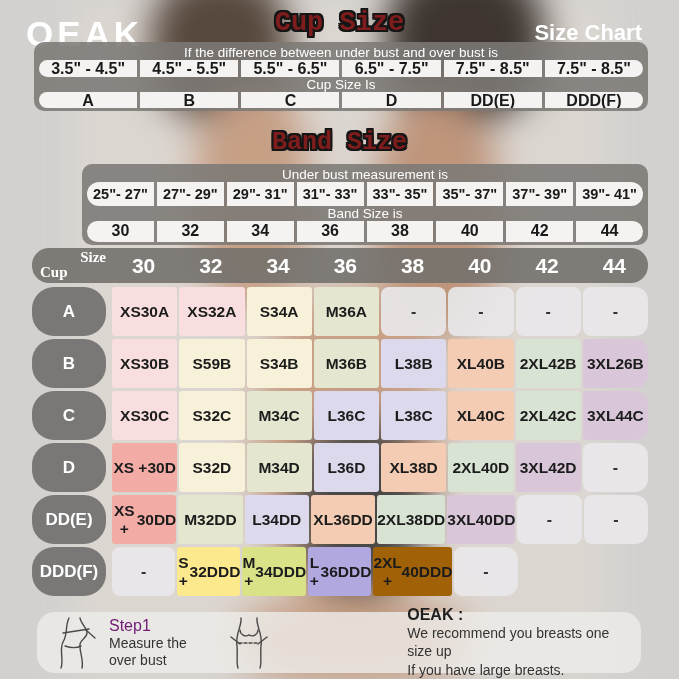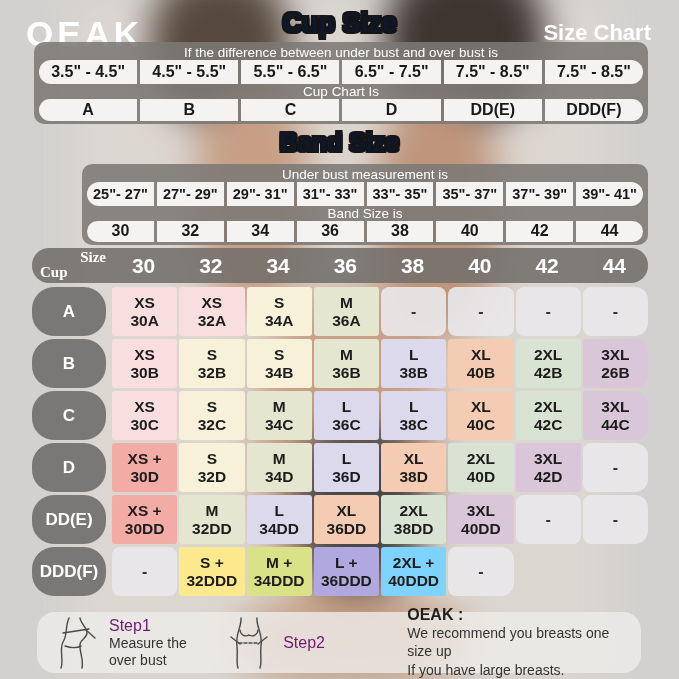--- a/index.html
+++ b/index.html
@@ -19,35 +19,36 @@
   .b-hair2{left:385px;top:-40px;width:160px;height:160px;background:#2e2520;}
   .b-skin1{left:195px;top:80px;width:115px;height:230px;background:#c59a7e;}
   .b-skin2{left:375px;top:90px;width:125px;height:250px;background:#bd8f73;}
   .b-torso{left:255px;top:290px;width:185px;height:310px;background:#c79b7f;}
   .b-dark{left:295px;top:420px;width:130px;height:170px;background:#3c3a39;}
   .b-legs{left:235px;top:595px;width:235px;height:90px;background:#c59a7e;}
 
   
   .logo{position:absolute;left:26px;top:14px;color:#fff;font-size:35px;font-weight:700;letter-spacing:4px;}
   .outlined{
-    color:#0f172a;font-weight:700;
+    color:#7f1d1d;font-weight:700;
     text-shadow:-2px -2px 0 #151515,2px -2px 0 #151515,-2px 2px 0 #151515,2px 2px 0 #151515,
                  0 -2px 0 #151515,0 2px 0 #151515,-2px 0 0 #151515,2px 0 0 #151515;
+    font-family:Liberation Mono, monospace;
   }
   .cup-title{position:absolute;left:0;right:0;top:8px;text-align:center;font-size:27px;}
-  .chart-title{position:absolute;right:28px;top:20px;color:#fff;font-size:22px;font-weight:700;}
+  .chart-title{position:absolute;right:37px;top:20px;color:#fff;font-size:22px;font-weight:700;}
 
   
   .panel{
     position:absolute;left:34px;right:31px;
     background:rgba(124,121,117,.88);border-radius:10px;
     display:flex;flex-direction:column;justify-content:space-evenly;
     padding:3px 5px;box-sizing:border-box;
   }
-  .cup-panel{top:42px;height:82px;}
+  .cup-panel{top:42px;height:69px;}
   .band-panel{top:164px;height:81px;margin-left:48px;}
   .caption{color:#fff;text-align:center;font-size:13.5px;font-weight:500;line-height:15px;}
   .bar{display:grid;gap:3px;height:27px;border-radius:14px;overflow:hidden;}
   .bar.cols6{grid-template-columns:repeat(6,1fr);}
   .bar.cols8{grid-template-columns:repeat(8,1fr);}
   .bar.short{height:24px;}
   .bar-cell{
     background:#f4f3f1;color:#191919;display:flex;align-items:center;justify-content:center;
     font-size:16px;font-weight:600;
   }
@@ -65,21 +66,21 @@
   .corner .c-bottom{position:absolute;left:8px;bottom:2px;color:#fff;font-size:15px;font-weight:600;}
   .mcol{text-align:center;color:#fff;font-size:21px;font-weight:700;}
   .matrix-rows{position:absolute;left:32px;right:31px;top:287px;}
   .mrow{display:grid;grid-template-columns:78px repeat(8,1fr);column-gap:2px;height:49px;margin-bottom:3px;}
   .mlabel{
     background:#7a7876;border-radius:22px;margin-right:4px;
     color:#fff;font-size:17px;font-weight:700;
     display:flex;align-items:center;justify-content:center;
   }
   .mcell{
-    display:flex;flex-direction:column;align-items:center;justify-content:center;
+    display:flex;align-items:center;justify-content:center;
     font-size:15.5px;font-weight:600;color:#1c1c1c;line-height:1.12;text-align:center;
     border-radius:3px;
   }
   .mcell.dash{background:rgba(233,231,233,.92);border-radius:8px;font-size:16px;color:#333;}
   .mrow .mcell:last-child{border-top-right-radius:13px;border-bottom-right-radius:13px;}
 
   
   .footer-panel{
     position:absolute;left:37px;right:38px;top:612px;height:61px;
     background:rgba(237,236,234,.8);border-radius:18px;
@@ -116,21 +117,21 @@
   <section class="panel cup-panel">
     <div class="caption">If the difference between under bust and over bust is</div>
     <div class="bar cols6" id="cup-ranges">
         <div class="bar-cell">3.5" - 4.5"</div>
         <div class="bar-cell">4.5" - 5.5"</div>
         <div class="bar-cell">5.5" - 6.5"</div>
         <div class="bar-cell">6.5" - 7.5"</div>
         <div class="bar-cell">7.5" - 8.5"</div>
         <div class="bar-cell">7.5" - 8.5"</div>
       </div>
-    <div class="caption">Cup Chart Is</div>
+    <div class="caption">Cup Size Is</div>
     <div class="bar cols6 short" id="cup-letters">
         <div class="bar-cell">A</div>
         <div class="bar-cell">B</div>
         <div class="bar-cell">C</div>
         <div class="bar-cell">D</div>
         <div class="bar-cell">DD(E)</div>
         <div class="bar-cell">DDD(F)</div>
       </div>
   </section>
 
@@ -201,21 +202,21 @@
         <div class="mcell dash">-</div>
       </div>
       <div class="mrow">
         <div class="mlabel">B</div>
         <div class="mcell" style="background: rgb(248, 222, 222);">
           <span>XS</span>
           <span>30B</span>
         </div>
         <div class="mcell" style="background: rgb(246, 241, 216);">
           <span>S</span>
-          <span>32B</span>
+          <span>59B</span>
         </div>
         <div class="mcell" style="background: rgb(246, 241, 216);">
           <span>S</span>
           <span>34B</span>
         </div>
         <div class="mcell" style="background: rgb(228, 230, 207);">
           <span>M</span>
           <span>36B</span>
         </div>
         <div class="mcell" style="background: rgb(220, 217, 236);">
@@ -339,21 +340,21 @@
           <span>32DDD</span>
         </div>
         <div class="mcell" style="background: rgb(217, 226, 135);">
           <span>M +</span>
           <span>34DDD</span>
         </div>
         <div class="mcell" style="background: rgb(177, 168, 224);">
           <span>L +</span>
           <span>36DDD</span>
         </div>
-        <div class="mcell" style="background: #7dd3fc;">
+        <div class="mcell" style="background: #a16207;">
           <span>2XL +</span>
           <span>40DDD</span>
         </div>
         <div class="mcell dash">-</div>
       </div>
     </div>
 
   <footer class="footer-panel">
     <svg class="fig" width="44" height="54" viewBox="0 0 44 54" fill="none" stroke="#4a4a4a" stroke-width="1.4" stroke-linecap="round">
       <path d="M16,2 C12,10 15,18 10,26 C6,34 11,44 8,52"></path>
@@ -369,21 +370,20 @@
     <svg class="fig" width="44" height="54" viewBox="0 0 44 54" fill="none" stroke="#4a4a4a" stroke-width="1.4" stroke-linecap="round">
       <path d="M14,2 C15,10 8,18 10,30 C11,40 9,46 11,52"></path>
       <path d="M30,2 C29,10 36,18 34,30 C33,40 35,46 33,52"></path>
       <path d="M13,14 a6,6 0 0 0 9,5"></path>
       <path d="M31,14 a6,6 0 0 1 -9,5"></path>
       <path d="M12,27 L32,27" stroke-dasharray="3 2"></path>
       <path d="M4,21 L13,28"></path>
       <path d="M40,21 L31,28"></path>
     </svg>
     <div class="step-block">
-      <div class="step-label">Step2</div>
     </div>
     <div class="tips-block">
       <div class="tips-label">OEAK :</div>
       <div class="tips-text"><span>We recommend you breasts one size up</span><br><span>If you have large breasts.</span></div>
     </div>
   </footer>
 
 </div>
 
 </body></html>

